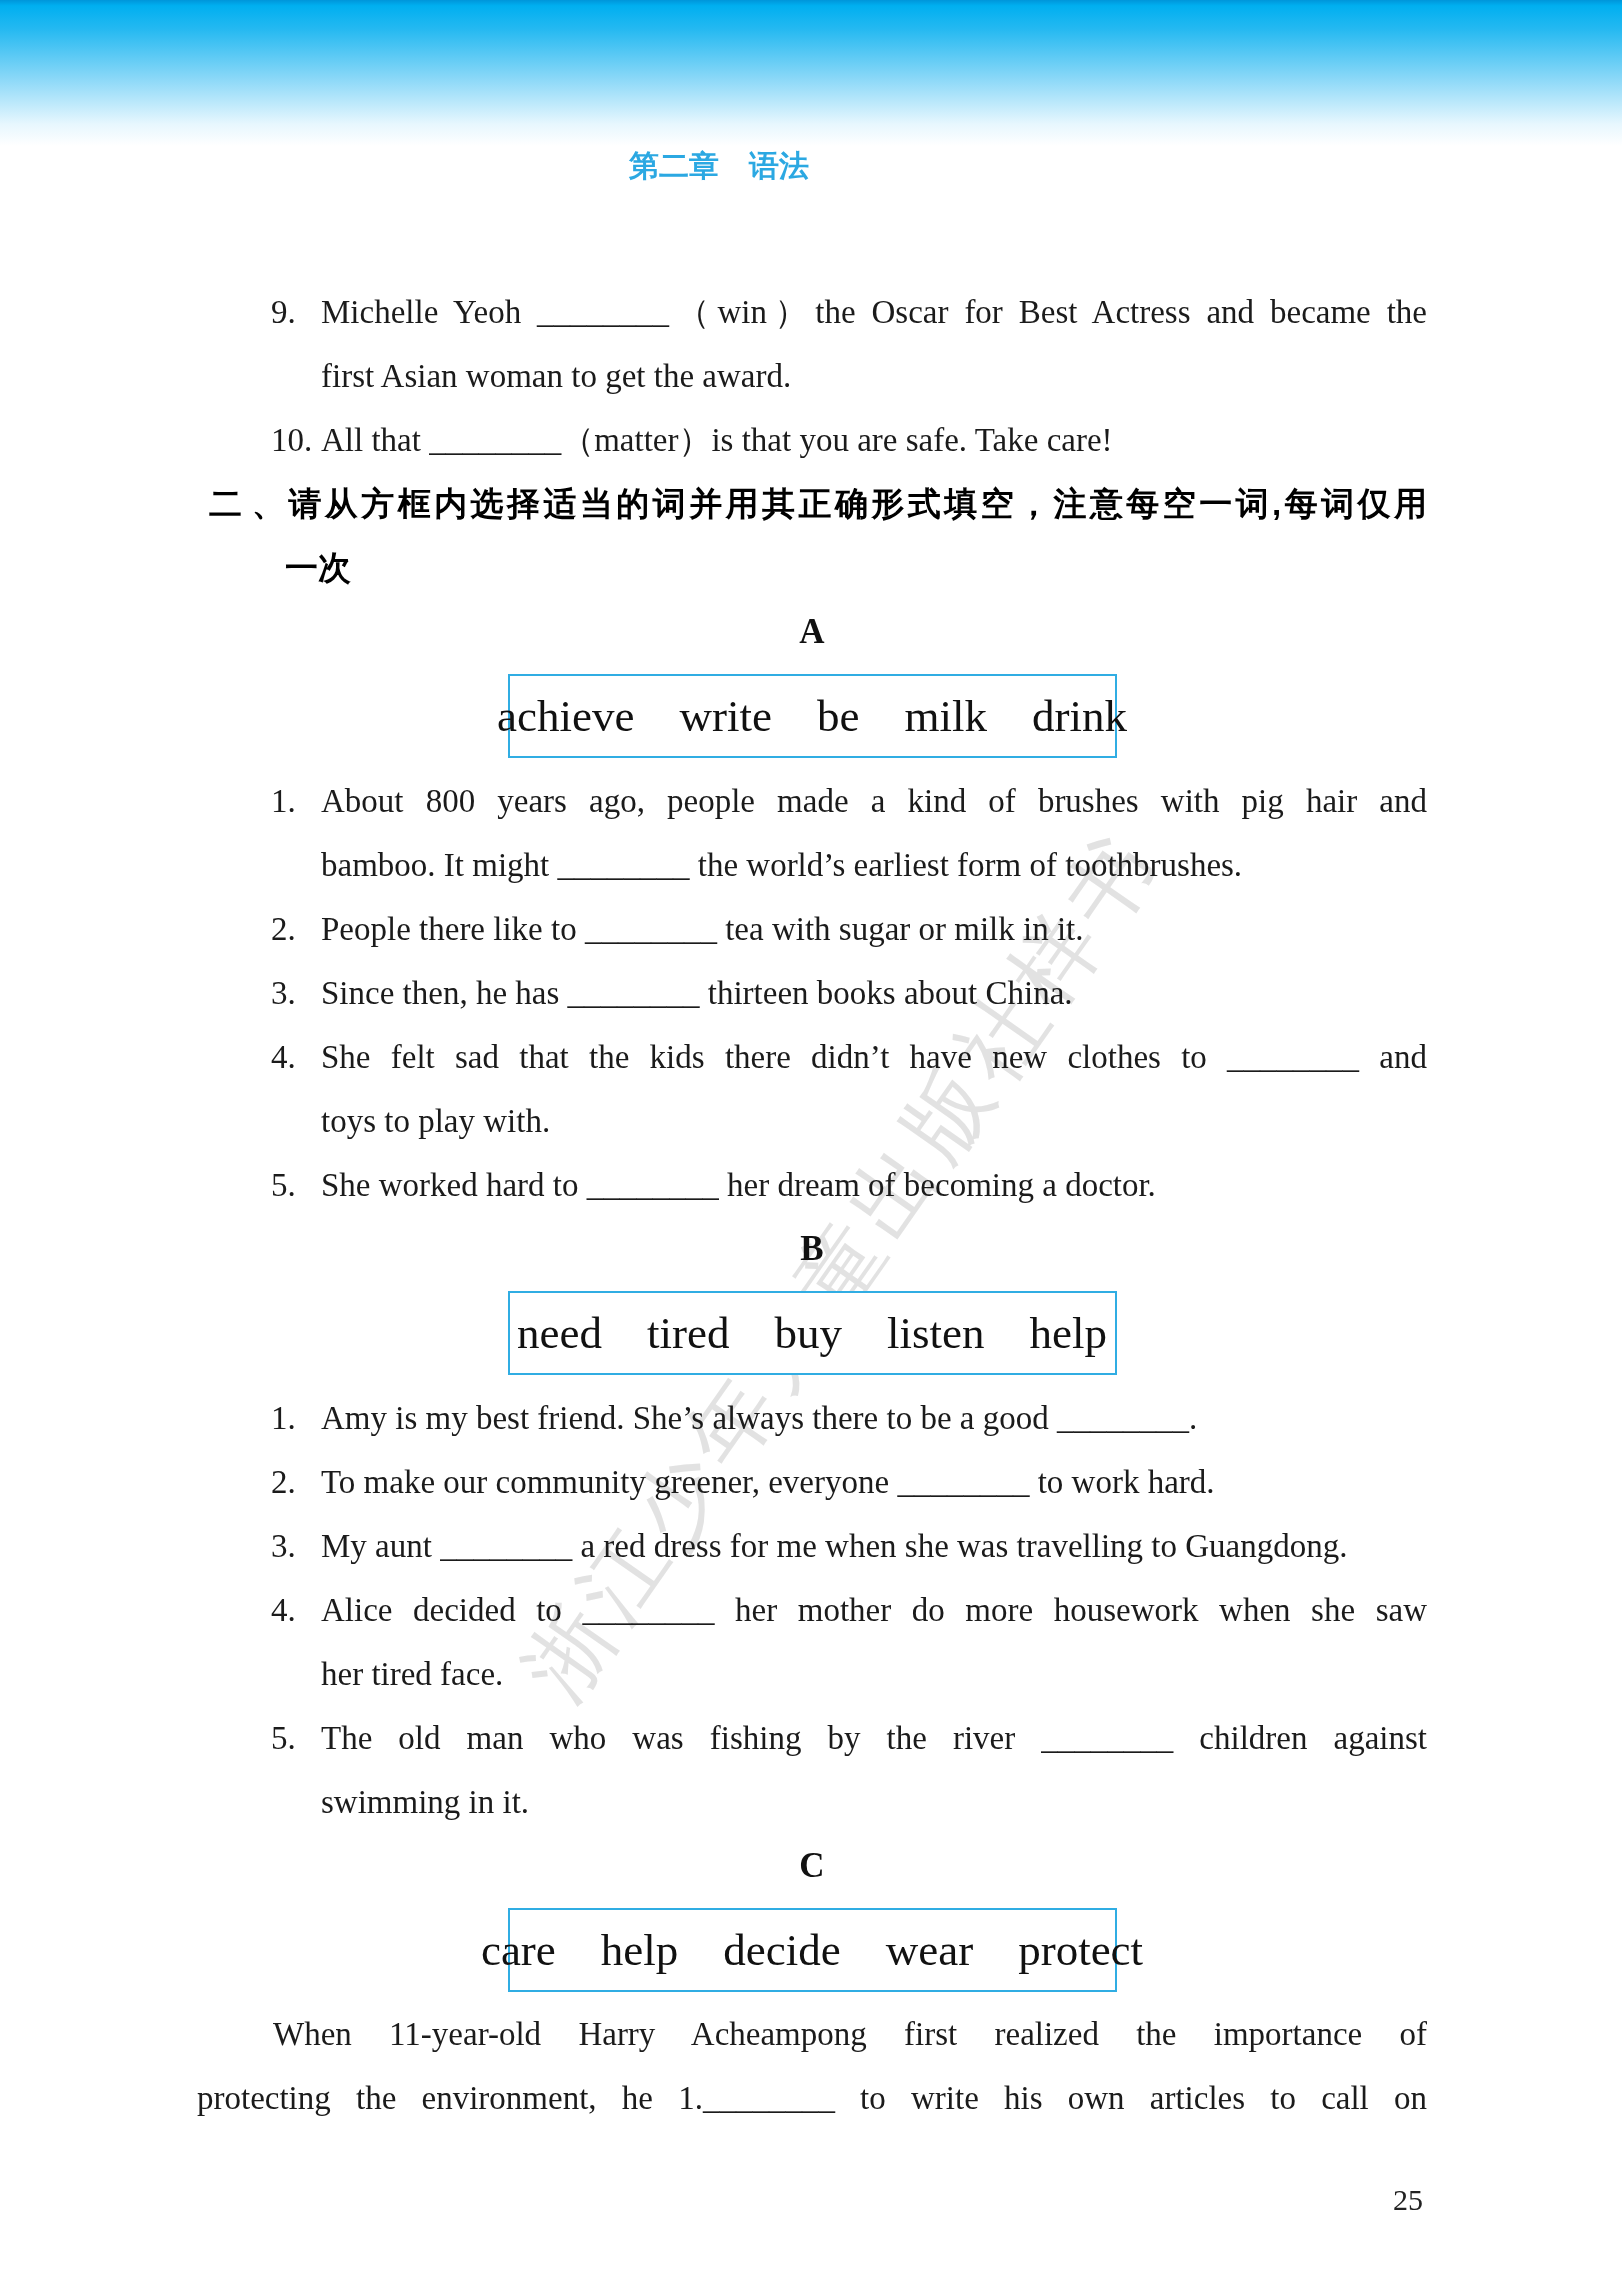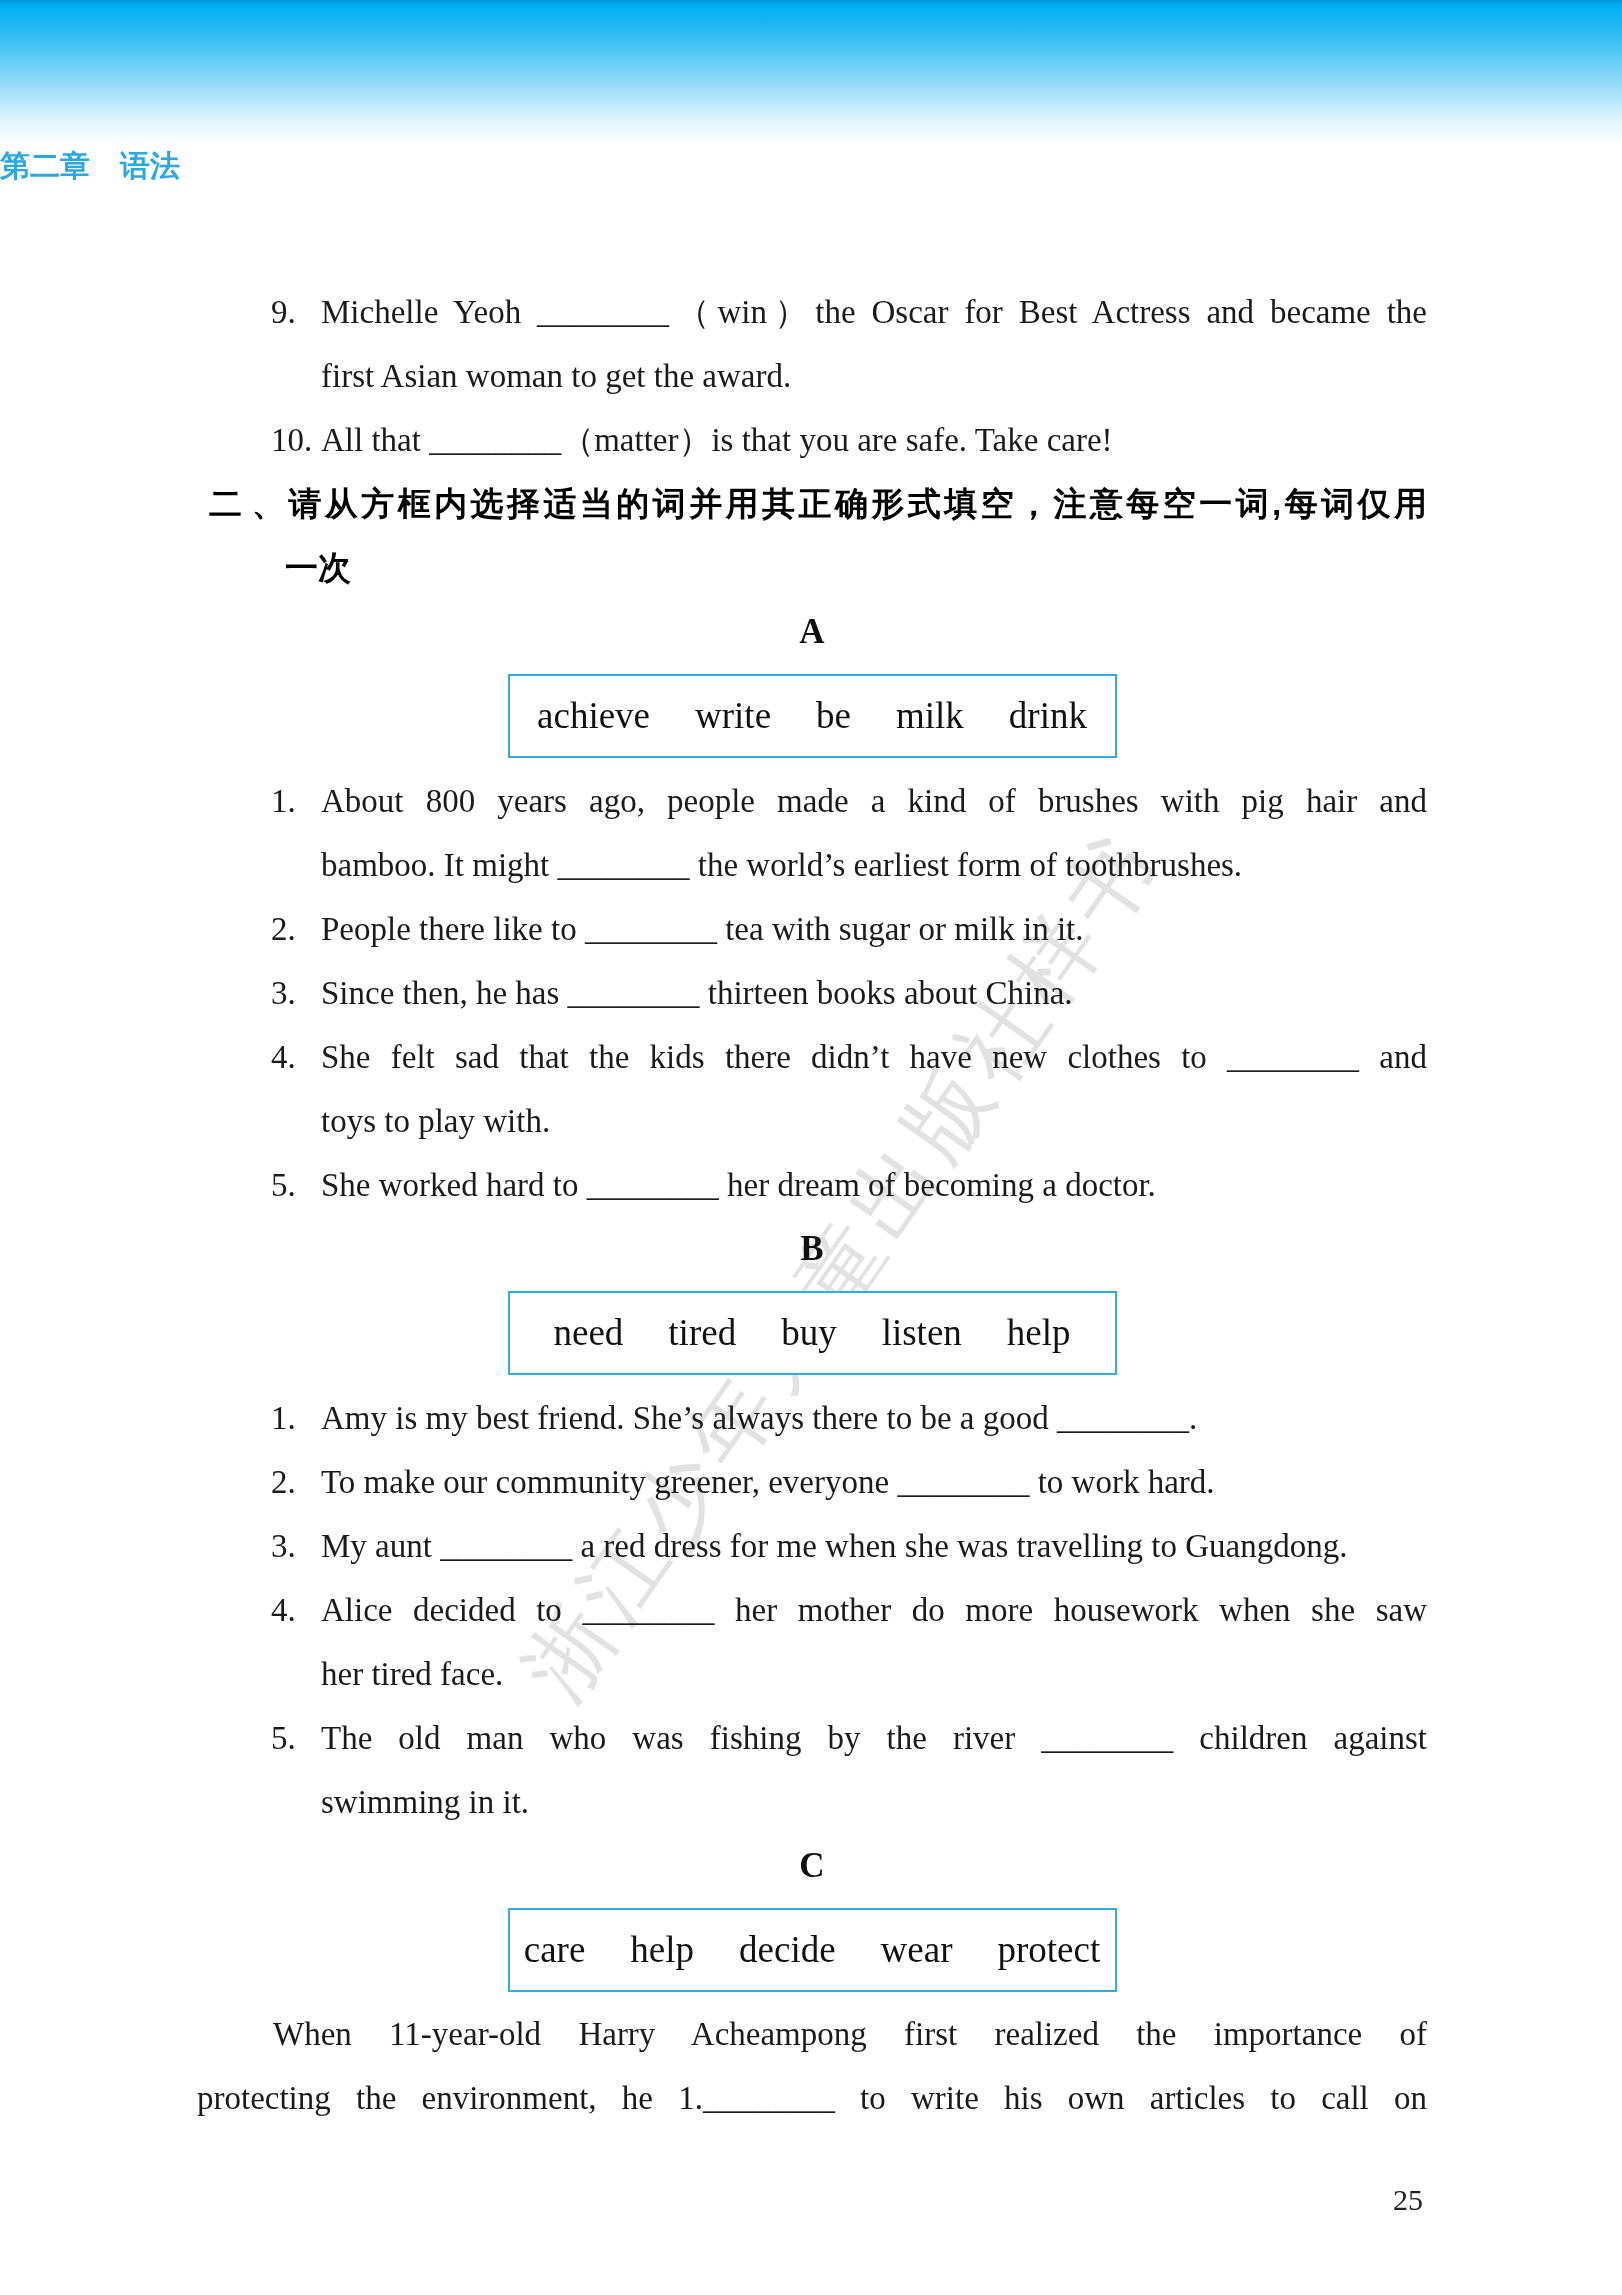--- a/index.html
+++ b/index.html
@@ -7,21 +7,21 @@
     width:1622px;height:2295px;position:relative;background:#ffffff;
     font-family:"Liberation Serif",serif;color:#1b1b1b;overflow:hidden;
   }
   
   .band{
     height:146px;width:100%;
     background:linear-gradient(180deg,#0095da 0px,#00aff0 5.7px,#25b9f1 20%,#8ed9f8 55%,#e7f7fe 85%,#ffffff 100%);
   }
   
   .chapter{
-    text-align:left;padding-right:184px;height:40px;line-height:40px;
+    text-align:center;padding-right:184px;height:40px;line-height:40px;
     font-family:"Liberation Sans",sans-serif;font-weight:bold;font-size:30px;
     color:var(--accent,#2ba8e2);
   }
   
   .watermark{
     position:absolute;left:260px;top:1207px;width:1165px;text-align:center;
     font-family:"Liberation Sans",sans-serif;font-size:86px;letter-spacing:8px;
     color:#c6c6c6;opacity:.5;transform:rotate(-55deg);z-index:0;pointer-events:none;
     white-space:nowrap;
   }
@@ -33,21 +33,21 @@
   .item-blk{margin-left:74px;}
   .item-blk.cn{margin-left:12px;font-family:"Liberation Sans",sans-serif;font-weight:bold;color:#000;}
   .num{display:inline-block;min-width:50px;}
   .cn .num{min-width:76px;}
   .cont{padding-left:50px;}
   .cn .cont{padding-left:76px;}
   .letter{line-height:64px;text-align:center;font-weight:bold;font-size:35px;color:#111;}
   .wordbox{
     width:605px;margin:10.3px auto;border:2.3px solid var(--box-border,#30ade3);
     display:flex;justify-content:center;gap:45px;line-height:78px;padding:1.1px 0;
-    font-size:37px;color:#111;background:#ffffff;
+    font-size:45px;color:#111;background:#ffffff;
   }
   .para .line{text-align:justify;}
   .pindent{padding-left:76px;}
   .pagenum{
     position:absolute;left:1393px;top:2151px;font-size:30px;line-height:34px;color:#222;margin-top:32px;
   }
 </style>
 </head>
 <body style="--accent: #2ba8e2; --box-border: #30ade3;">
 

